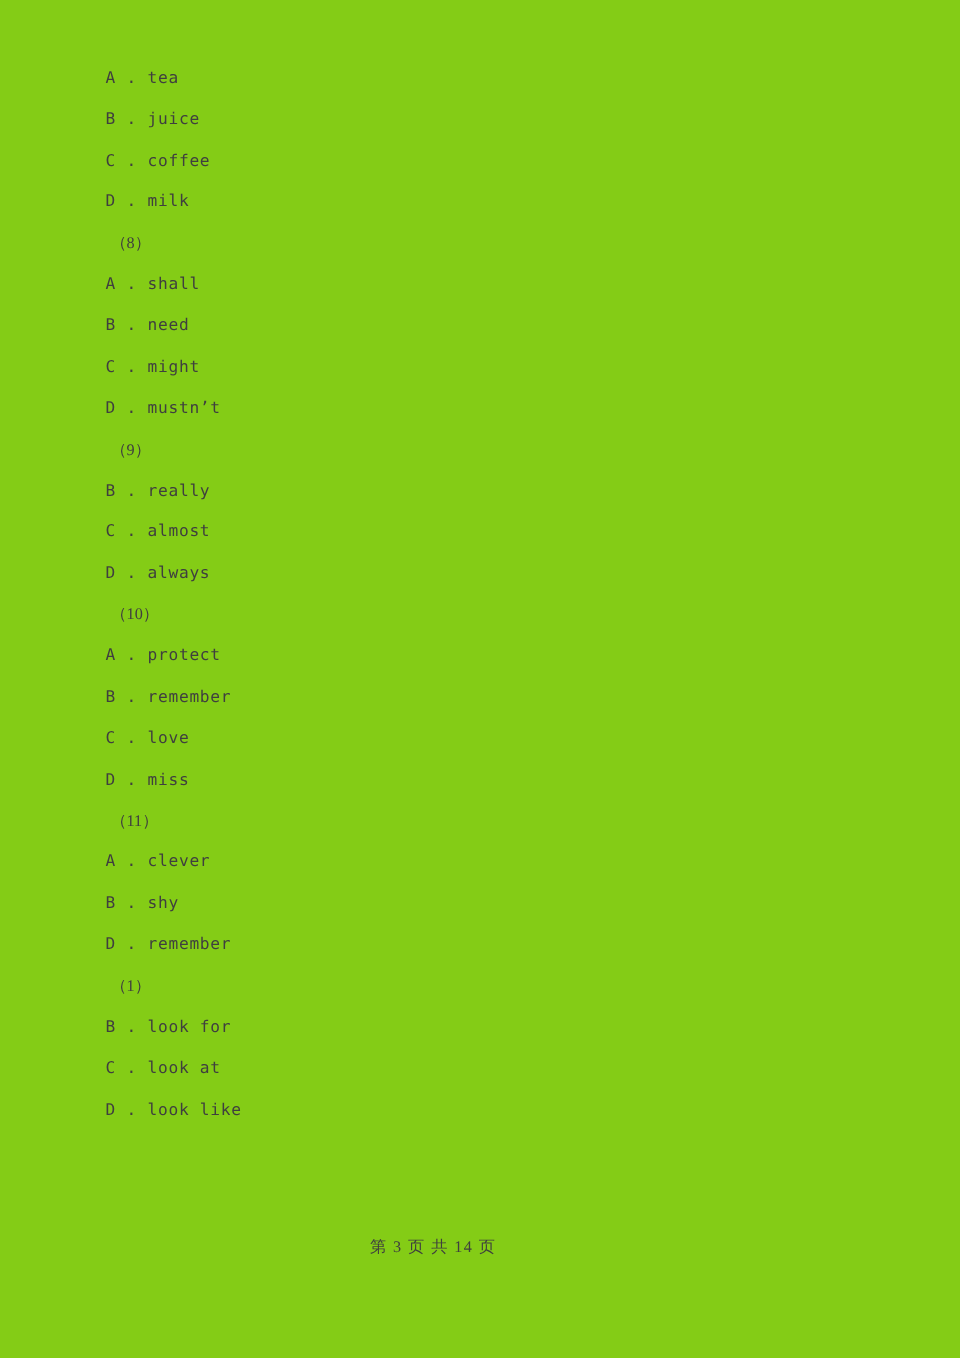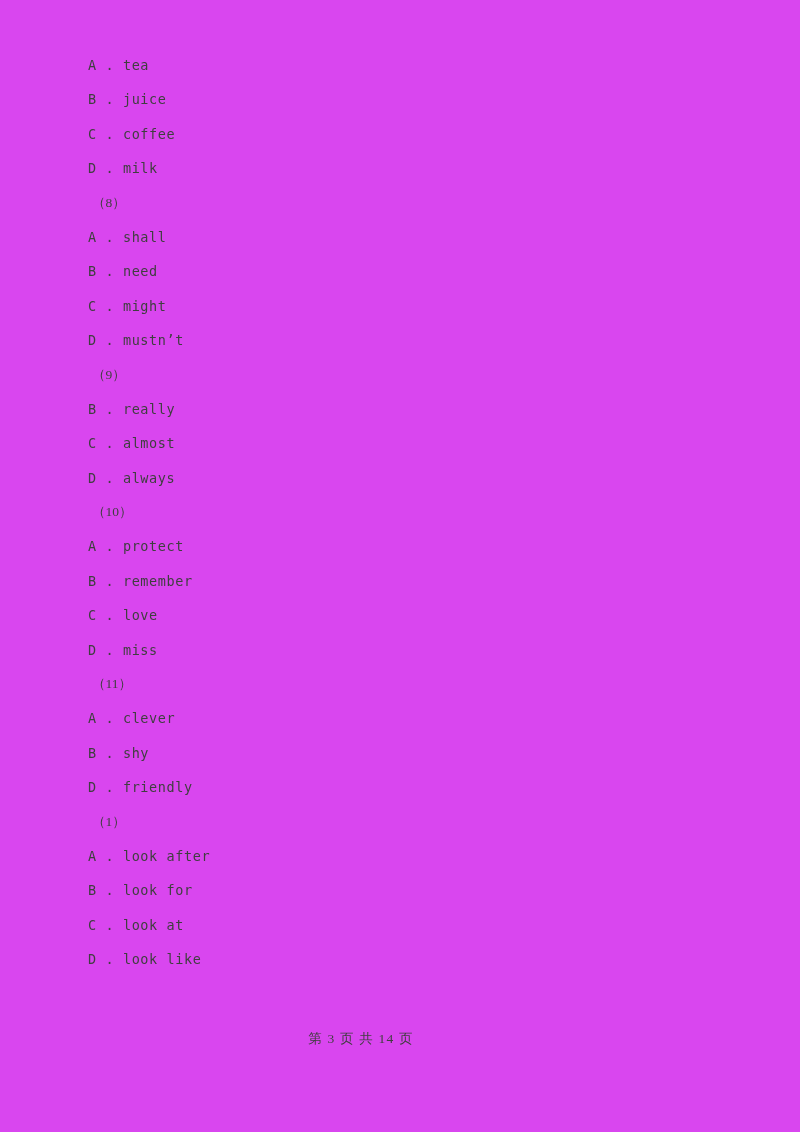--- a/index.html
+++ b/index.html
@@ -14,21 +14,21 @@
     font-family: "Liberation Serif", "DejaVu Serif", serif;
     color: #3c3c3c;
     overflow: hidden;
     position: relative;
   }
 
   .page {
     position: relative;
     width: 800px;
     height: 1132px;
-    background: #d946ef;
+    background: #84cc16;
     box-sizing: border-box;
   }
 
   .content {
     position: absolute;
     left: 88px;
     top: 48px;
     width: 640px;
   }
 
@@ -87,23 +87,22 @@
       <div class="line option">C . almost</div>
       <div class="line option">D . always</div>
       <div class="line qnum">（10）</div>
       <div class="line option">A . protect</div>
       <div class="line option">B . remember</div>
       <div class="line option">C . love</div>
       <div class="line option">D . miss</div>
       <div class="line qnum">（11）</div>
       <div class="line option">A . clever</div>
       <div class="line option">B . shy</div>
-      <div class="line option">D . friendly</div>
+      <div class="line option">D . remember</div>
       <div class="line qnum">（1）</div>
-      <div class="line option">A . look after</div>
       <div class="line option">B . look for</div>
       <div class="line option">C . look at</div>
       <div class="line option">D . look like</div>
     </div>
 
   <div class="footer">第 3 页 共 14 页</div>
 
 </div>
 
 </body></html>

